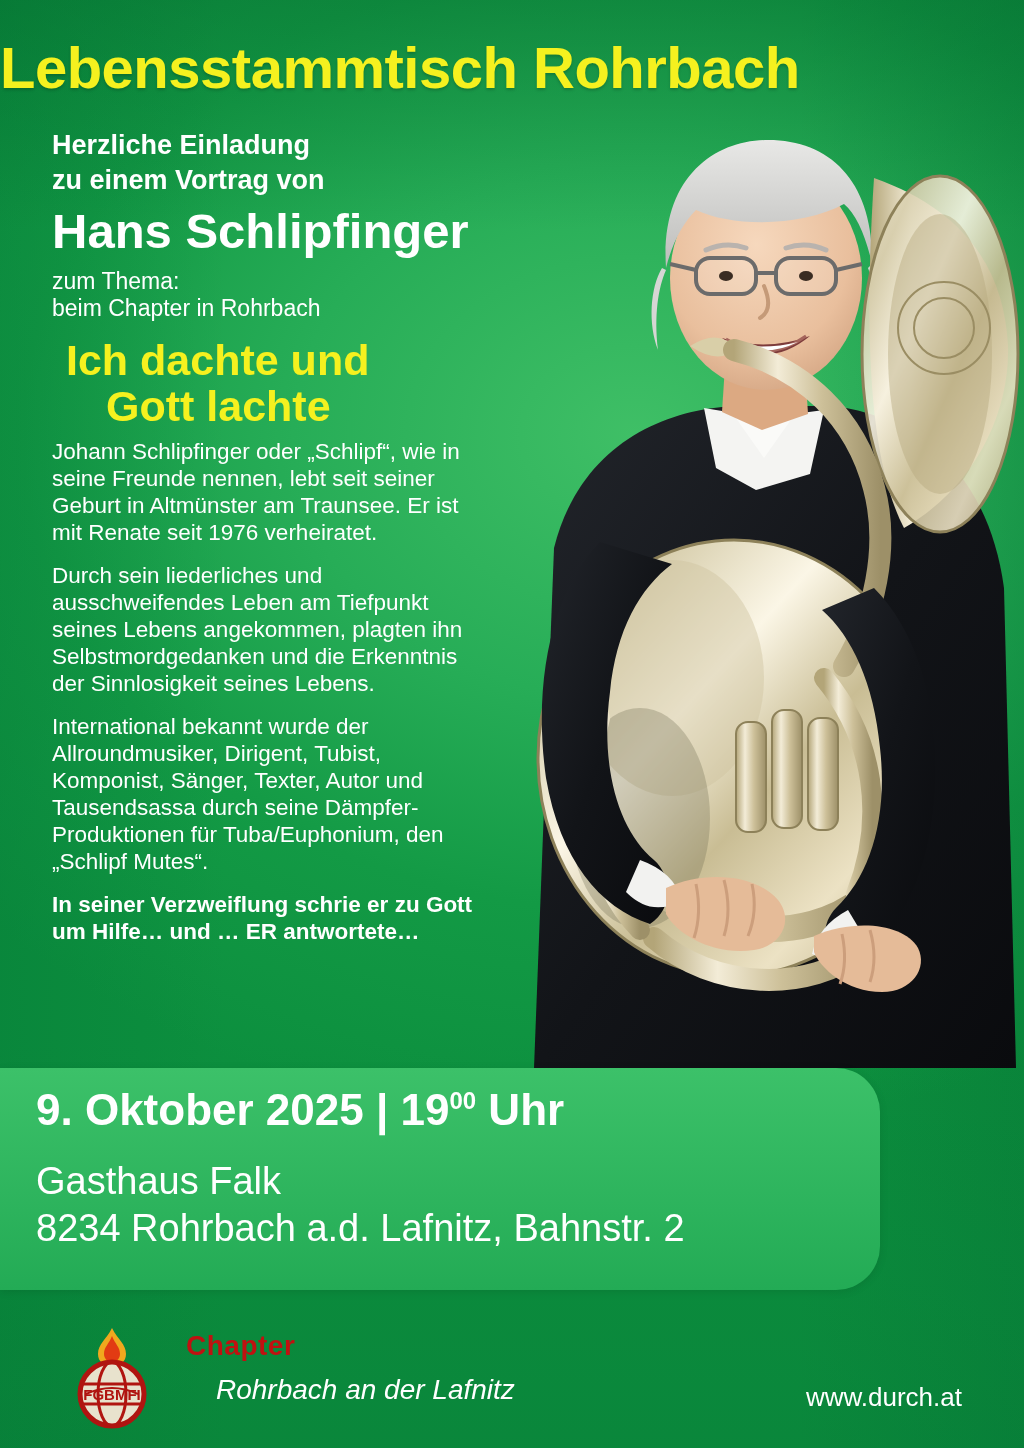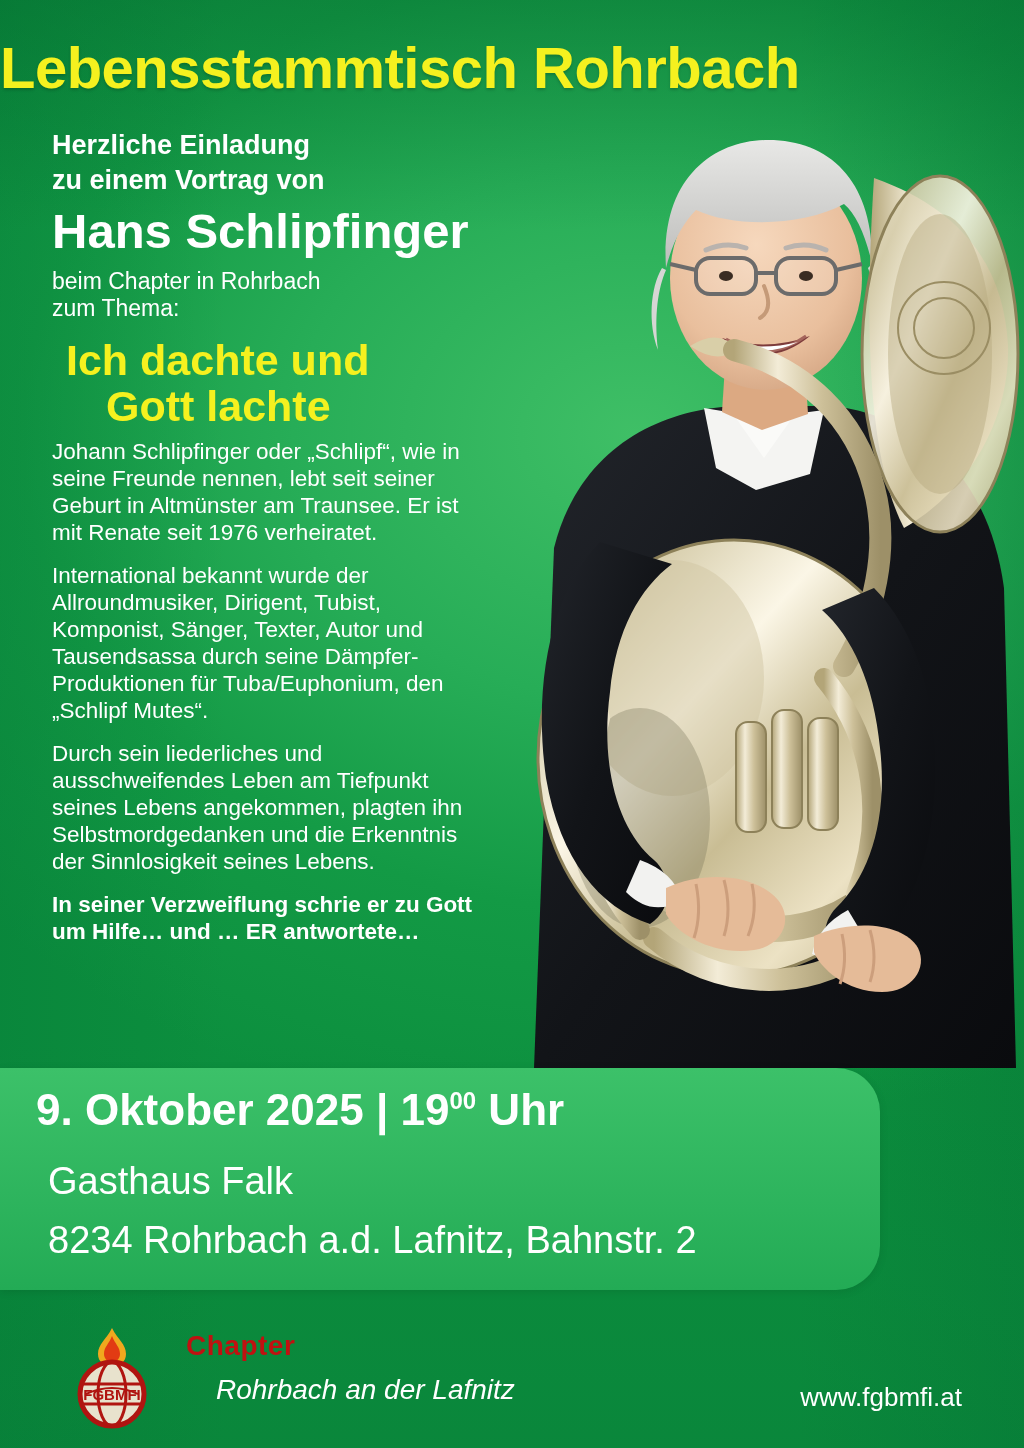--- a/index.html
+++ b/index.html
@@ -135,21 +135,21 @@
     white-space: nowrap;
   }
   .date sup {
     font-size: 24px;
     vertical-align: super;
     line-height: 0;
   }
   .venue {
     font-size: 38px;
     line-height: 1.22;
-    margin: 12px;
+    margin: 0;
     white-space: nowrap;
   }
 
   
   .footer {
     position: absolute;
     left: 0;
     top: 1300px;
     width: 1024px;
     height: 148px;
@@ -305,31 +305,31 @@
       </g>
     </svg>
   </div>
 
   <div class="title">Lebensstammtisch Rohrbach</div>
 
   <div class="left-col">
     <p class="invite">Herzliche Einladung</p>
     <p class="invite-sub">zu einem Vortrag von</p>
     <p class="speaker">Hans Schlipfinger</p>
+    <p class="chapter-line">zum Thema:</p>
     <p class="chapter-line">beim Chapter in Rohrbach</p>
-    <p class="chapter-line">zum Thema:</p>
 
     <div class="topic">
       <span class="l1">Ich dachte und</span>
       <span class="l2">Gott lachte</span>
     </div>
 
     <p class="para">Johann Schlipfinger oder „Schlipf“, wie in seine Freunde nennen, lebt seit seiner Geburt in Altmünster am Traunsee. Er ist mit Renate seit 1976 verheiratet.</p>
+    <p class="para">Durch sein liederliches und ausschweifendes Leben am Tiefpunkt seines Lebens angekommen, plagten ihn Selbstmordgedanken und die Erkenntnis der Sinnlosigkeit seines Lebens.</p>
     <p class="para">International bekannt wurde der Allroundmusiker, Dirigent, Tubist, Komponist, Sänger, Texter, Autor und Tausendsassa durch seine Dämpfer-Produktionen für Tuba/Euphonium, den „Schlipf Mutes“.</p>
-    <p class="para">Durch sein liederliches und ausschweifendes Leben am Tiefpunkt seines Lebens angekommen, plagten ihn Selbstmordgedanken und die Erkenntnis der Sinnlosigkeit seines Lebens.</p>
     <p class="para bold">In seiner Verzweiflung schrie er zu Gott um Hilfe… und … ER antwortete…</p>
   </div>
 
   <div class="banner">
     <div class="banner-inner">
       <p class="date"><span>9. Oktober 2025 | 19</span><sup>00</sup><span> Uhr</span></p>
       <p class="venue">Gasthaus Falk</p>
       <p class="venue">8234 Rohrbach a.d. Lafnitz, Bahnstr. 2</p>
     </div>
   </div>
@@ -344,15 +344,15 @@
         <circle cx="48" cy="68" r="32" fill="#e8e2cd" stroke="#b01410" stroke-width="5"></circle>
         <ellipse cx="48" cy="68" rx="14" ry="32" fill="none" stroke="#b01410" stroke-width="3"></ellipse>
         <path d="M18 58 H78" stroke="#b01410" stroke-width="3"></path>
         <path d="M18 78 H78" stroke="#b01410" stroke-width="3"></path>
         <path d="M22 68 q26 -12 52 0" fill="none" stroke="#b01410" stroke-width="2"></path>
         <text x="48" y="74" font-family="'Liberation Sans', sans-serif" font-size="15" font-weight="bold" fill="#b01410" text-anchor="middle">FGBMFI</text>
       </svg>
     </div>
     <div class="chapter-word">Chapter</div>
     <div class="chapter-sub">Rohrbach an der Lafnitz</div>
-    <div class="website">www.fgbmfi.at</div>
+    <div class="website">www.durch.at</div>
   </div>
 </div>
 
 </body></html>

